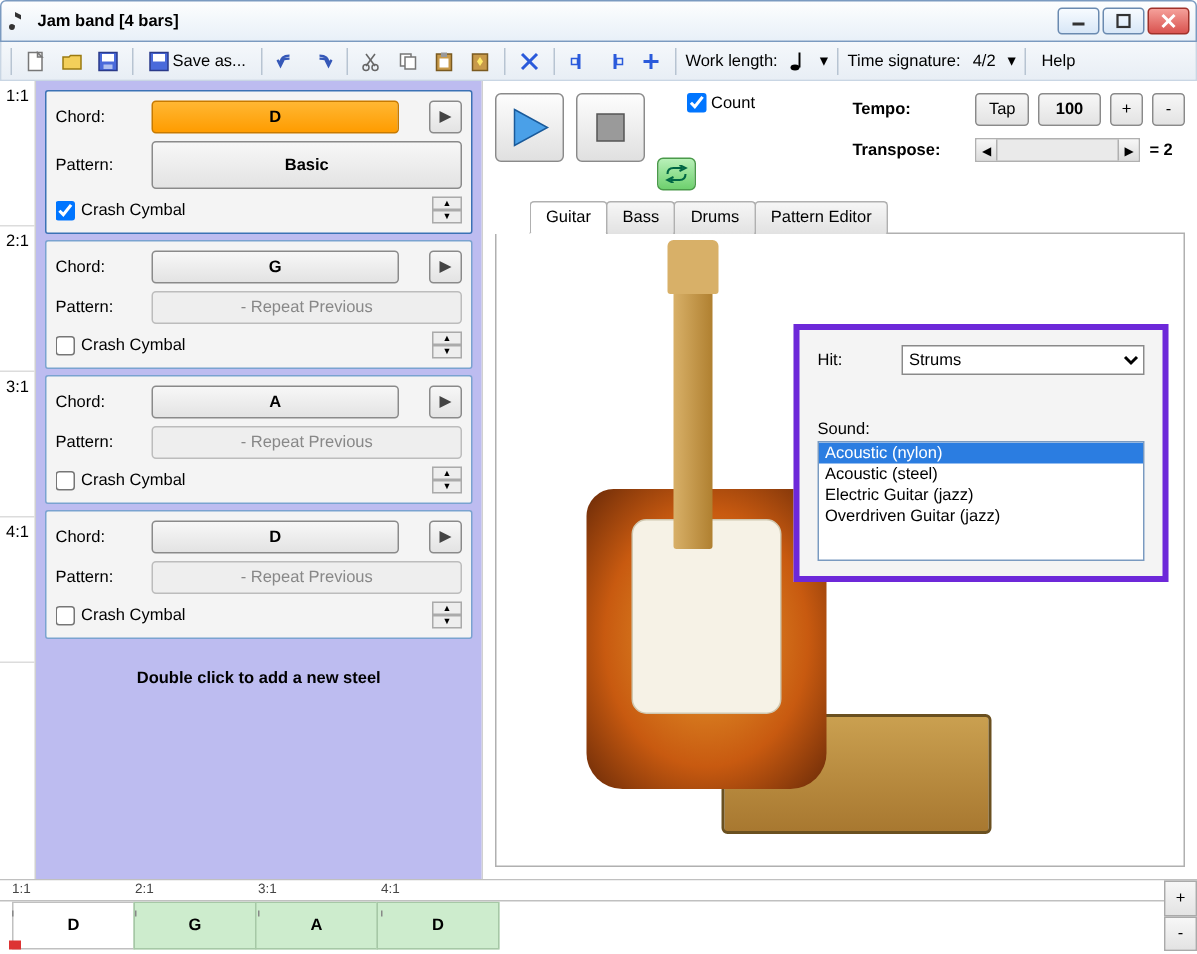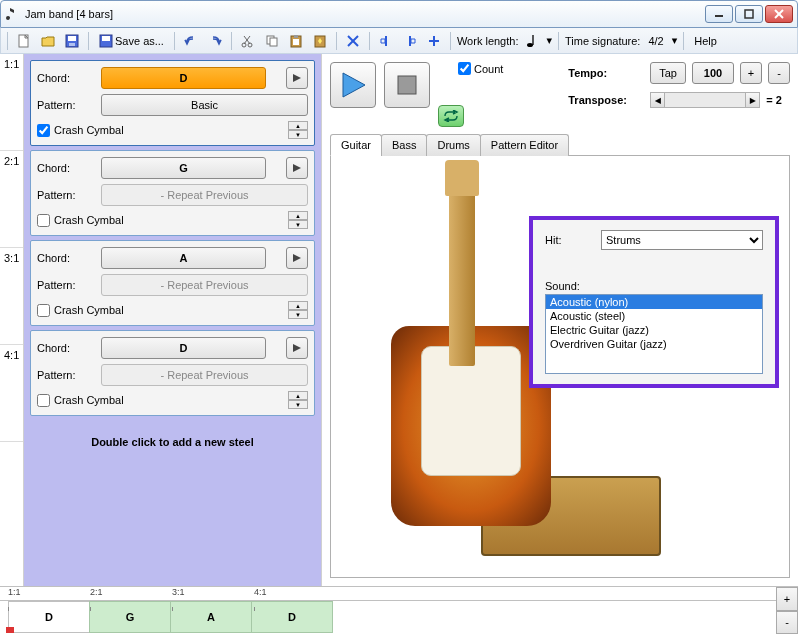--- a/index.html
+++ b/index.html
@@ -1,21 +1,21 @@
 <!DOCTYPE html>
 <html><head>
 <meta charset="utf-8">
 <style>
 * { box-sizing: border-box; margin: 0; padding: 0; font-family: "Segoe UI", Tahoma, sans-serif; font-size: 11px; }
 body { background: #fff; width: 798px; height: 636px; overflow: hidden; position: relative; }
 
 
 .titlebar { height: 28px; background: linear-gradient(#fdfefe, #e8f0f8); border: 1px solid #7a9ac0; display: flex; align-items: center; padding: 0 4px; border-radius: 4px 4px 0 0; }
 .titlebar .app-icon { width: 16px; height: 16px; margin-right: 4px; display: flex; align-items: center; justify-content: center; }
-.titlebar .title-text { flex: 1; color: #000; }
+.titlebar .title-text { flex: 1; color: #000; font-weight: bold; }
 .titlebar .win-btns { display: flex; gap: 2px; }
 .titlebar .win-btn { width: 28px; height: 18px; border: 1px solid #6a8ab0; border-radius: 3px; display: flex; align-items: center; justify-content: center; background: linear-gradient(#f7fbff,#d8e7f7); font-size: 10px; cursor: pointer; }
 .titlebar .win-btn.close { background: linear-gradient(#f5a09a,#d9534f); color: #fff; border-color: #a03028; }
 
 
 .toolbar { height: 26px; background: linear-gradient(#f5f8fb,#e8eef5); border: 1px solid #c9d6e4; border-top: none; display: flex; align-items: center; padding: 0 4px; gap: 4px; }
 .toolbar .sep { width: 1px; height: 18px; background: #b7c4d2; margin: 0 2px; }
 .toolbar .tb-btn { width: 20px; height: 20px; display: flex; align-items: center; justify-content: center; cursor: pointer; border-radius: 2px; }
 .toolbar .tb-label { color: #000; white-space: nowrap; }
 .toolbar .saveas { display: flex; align-items: center; gap: 2px; padding: 0 4px; cursor: pointer; }
@@ -27,21 +27,21 @@
 .bar-nums .num { height: 97px; padding: 4px; border-bottom: 1px solid #dcdcdc; }
 .chord-list { flex: 1; background: #bdbcf0; padding: 6px; overflow-y: auto; }
 
 .chord-card { background: #f4f4f4; border: 1px solid #7aa3d0; border-radius: 2px; padding: 6px; margin-bottom: 4px; }
 .chord-card.sel { border: 1px solid #3b72b5; }
 .chord-row { display: flex; align-items: center; gap: 20px; margin-bottom: 5px; }
 .chord-row .lbl { width: 44px; }
 .chord-btn { flex: 1; height: 22px; border: 1px solid #8a8a8a; border-radius: 3px; background: linear-gradient(#f7f7f7,#e3e3e3); font-weight: bold; display: flex; align-items: center; justify-content: center; cursor: pointer; }
 .chord-btn.orange { background: linear-gradient(#ffb733,#ff9c00); border-color: #c77a00; color: #000; }
 .play-sm { width: 22px; height: 22px; border: 1px solid #8a8a8a; border-radius: 3px; background: linear-gradient(#f7f7f7,#e3e3e3); display: flex; align-items: center; justify-content: center; cursor: pointer; }
-.pattern-btn { flex: 1; height: 22px; border: 1px solid #8a8a8a; border-radius: 3px; background: linear-gradient(#f7f7f7,#e3e3e3); font-weight: normal; display: flex; align-items: center; justify-content: center; cursor: pointer; }
+.pattern-btn { flex: 1; height: 32px; border: 1px solid #8a8a8a; border-radius: 3px; background: linear-gradient(#f7f7f7,#e3e3e3); font-weight: bold; display: flex; align-items: center; justify-content: center; cursor: pointer; }
 .pattern-rep { flex: 1; height: 22px; border: 1px solid #bcbcbc; border-radius: 3px; background: #eee; color: #888; display: flex; align-items: center; justify-content: center; font-style: normal; cursor: pointer; }
 .cb-row { display: flex; align-items: center; gap: 4px; }
 .cb-row input { margin: 0; }
 .stepper { width: 20px; height: 18px; display: flex; flex-direction: column; margin-left: auto; }
 .stepper div { flex: 1; border: 1px solid #aaa; background: #eee; font-size: 6px; display: flex; align-items: center; justify-content: center; cursor: pointer; }
 .add-chord { text-align: center; font-weight: bold; padding: 16px 0; cursor: pointer; }
 
 
 .right-col { flex: 1; padding: 8px; display: flex; flex-direction: column; }
 .top-controls { display: flex; align-items: flex-start; gap: 8px; margin-bottom: 6px; }
@@ -53,21 +53,21 @@
 .tempo-row { display: flex; align-items: center; gap: 6px; }
 .tempo-row .lbl { font-weight: bold; width: 76px; }
 .btn3d { height: 22px; padding: 0 8px; border: 1px solid #8a8a8a; border-radius: 3px; background: linear-gradient(#f7f7f7,#e3e3e3); display: flex; align-items: center; justify-content: center; cursor: pointer; }
 .tempo-val { width: 42px; text-align: center; font-weight: bold; }
 .hscroll { width: 110px; height: 16px; border: 1px solid #b0b0b0; background: #eaeaea; position: relative; display: flex; }
 .hscroll .arrow { width: 14px; background: linear-gradient(#f7f7f7,#dcdcdc); border-right: 1px solid #b0b0b0; display:flex;align-items:center;justify-content:center;font-size:8px;cursor:pointer; }
 .hscroll .arrow.r { border-right:none; border-left:1px solid #b0b0b0; }
 .hscroll .track { flex:1; position:relative; }
 .transpose-val { font-weight: bold; }
 
-.tabs { display: flex; border-bottom: 1px solid #b0b0b0; }
+.tabs { display: flex; border-bottom: 1px solid #b0b0b0; margin-left: 23px; }
 .tab { padding: 4px 10px; border: 1px solid #b0b0b0; border-bottom: none; background: linear-gradient(#f6f6f6,#e2e2e2); margin-right: -1px; cursor: pointer; border-radius: 3px 3px 0 0; position: relative; top: 1px; }
 .tab.active { background: #fff; border-bottom: 1px solid #fff; }
 .tab-body { flex: 1; border: 1px solid #b0b0b0; border-top: none; background: #fff; position: relative; overflow: hidden; }
 
 
 .guitar-img { position: absolute; left: 20px; top: 10px; width: 260px; height: 380px; }
 .guitar-neck { position:absolute; left: 98px; top: 0; width: 26px; height: 200px; background: linear-gradient(90deg,#d8b068,#b08030); border-radius: 2px; }
 .guitar-head { position:absolute; left: 94px; top: -6px; width: 34px; height: 36px; background: #d8b068; border-radius: 4px 4px 2px 2px; }
 .guitar-body { position:absolute; left: 40px; top: 160px; width: 160px; height: 200px; background: radial-gradient(ellipse at center, #e8a030 0%, #c85a10 60%, #6a2a08 100%); border-radius: 18px 18px 24px 24px; }
 .guitar-pick { position:absolute; left: 70px; top: 180px; width: 100px; height: 130px; background: #f6f2e6; border-radius: 10px; border: 1px solid #d0c8b0; }

